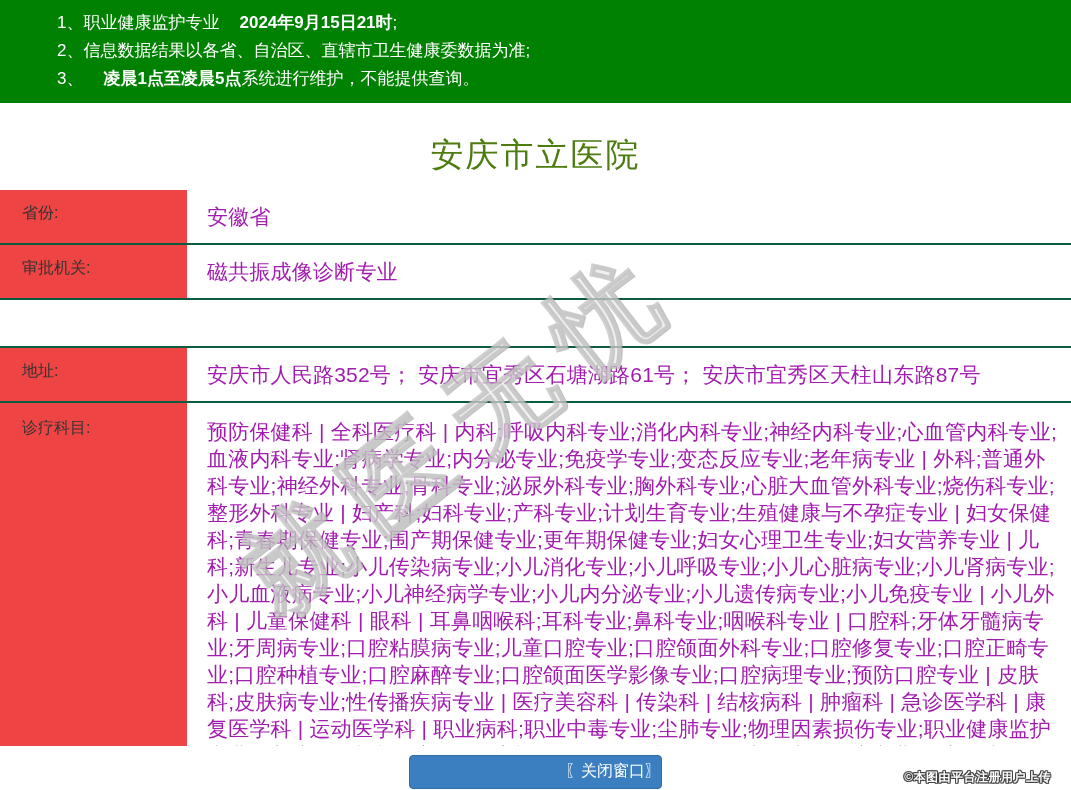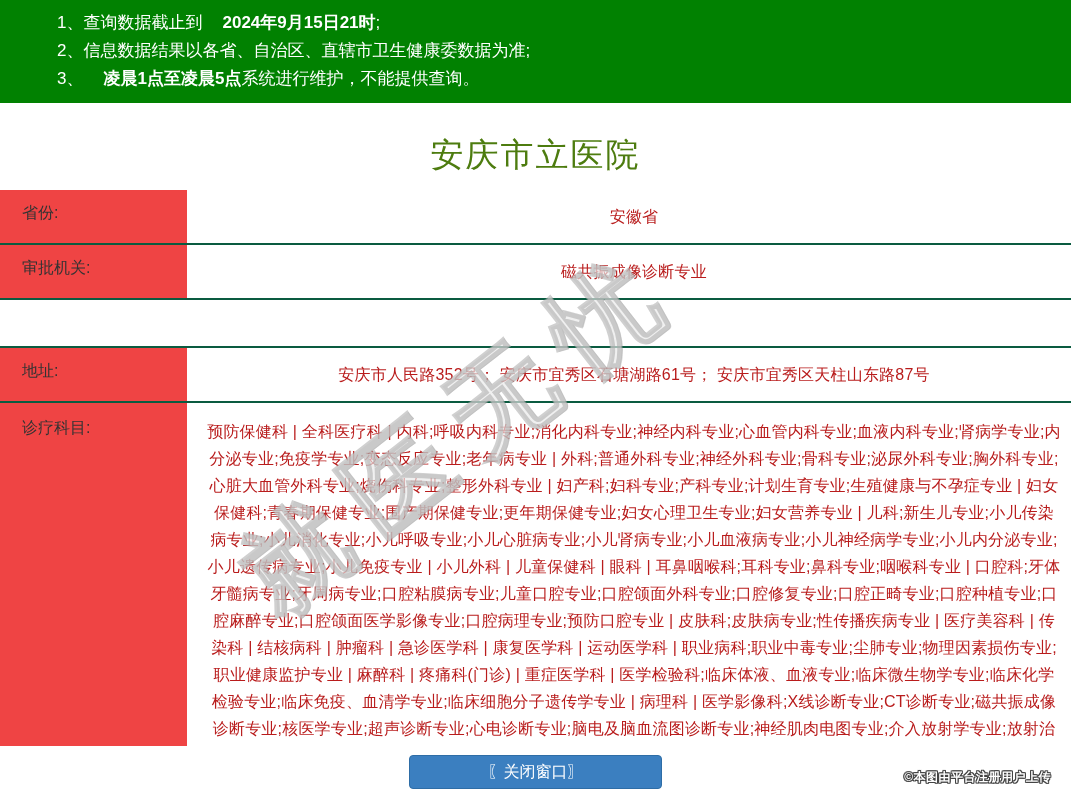--- a/index.html
+++ b/index.html
@@ -28,22 +28,22 @@
 
   
   .info-table { margin-top: 14px; width: 100%; }
   .info-row { display: flex; border-bottom: 2px solid #0a5b40; min-height: 48px; }
   .info-label {
     width: 187px; flex: 0 0 187px; background: #ef4444;
     padding: 13px 8px 13px 22px; font-size: 16px; color: #333;
   }
   .info-value {
     flex: 1; background: #fff;
-    padding: 13px 10px 13px 20px; font-size: 16px; color: #b91c1c;
-    line-height: 27px; letter-spacing: 0.2px; text-align: center;
+    padding: 13px 10px 13px 20px; font-size: 21px; color: #a21caf;
+    line-height: 27px; letter-spacing: 0.2px;
   }
   .info-row.tall { border-bottom: none; }
   .info-row.tall .info-label { padding-top: 15px; }
   .info-row.tall .info-value { padding-top: 15px; }
 
   
   .watermark {
     position: absolute; left: 145px; top: 368px; width: 630px; height: 124px;
     line-height: 124px; text-align: center;
     transform: rotate(-38deg);
@@ -56,38 +56,38 @@
 
   
   .bottom-bar {
     position: absolute; left: 0; bottom: 0; width: 100%; height: 44px;
     background: #fff; z-index: 10;
   }
   .close-btn {
     display: block; margin: 9px auto 0 auto;
     width: 253px; height: 34px;
     background: #3b7fc0; border: 1px solid #2e6da6; border-radius: 4px;
-    color: #fff; font-size: 16px; line-height: 32px; text-align: center;
-    cursor: pointer; font-family: Liberation Serif, serif;
+    color: #fff; font-size: 16px; line-height: 32px; text-align: right;
+    cursor: pointer; font-family: Liberation Mono, monospace;
   }
   .credit {
     position: absolute; right: 20px; bottom: 4px;
     font-size: 12px; font-weight: bold; color: #fff;
     text-shadow: -1px 0 0 #444, 1px 0 0 #444, 0 -1px 0 #444, 0 1px 0 #444,
                  -1px -1px 0 #444, 1px 1px 0 #444, -1px 1px 0 #444, 1px -1px 0 #444;
     letter-spacing: 0.5px;
   }
 </style>
 </head>
 <body>
 
 <div class="page">
 
   <div class="banner">
-    <div class="notice-line"><span>1、</span><span>查询数据截止到</span><b>2024年9月15日21时</b><span>;</span></div>
+    <div class="notice-line"><span>1、</span><span>职业健康监护专业</span><b>2024年9月15日21时</b><span>;</span></div>
     <div class="notice-line"><span>2、</span><span>信息数据结果以各省、自治区、直辖市卫生健康委数据为准;</span><b></b><span></span></div>
     <div class="notice-line"><span>3、</span><span></span><b>凌晨1点至凌晨5点</b><span>系统进行维护，不能提供查询。</span></div>
   </div>
 
   <h1 class="page-title">安庆市立医院</h1>
 
   <div class="info-table">
     <div class="info-row">
       <div class="info-label">省份:</div>
       <div class="info-value">安徽省</div>

